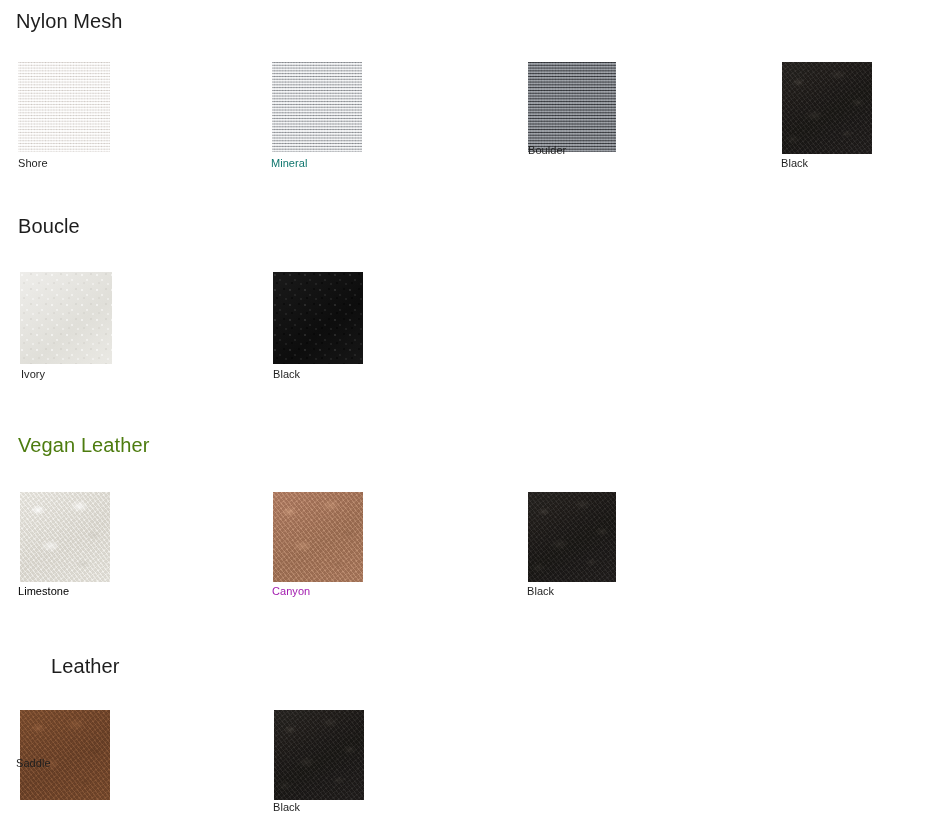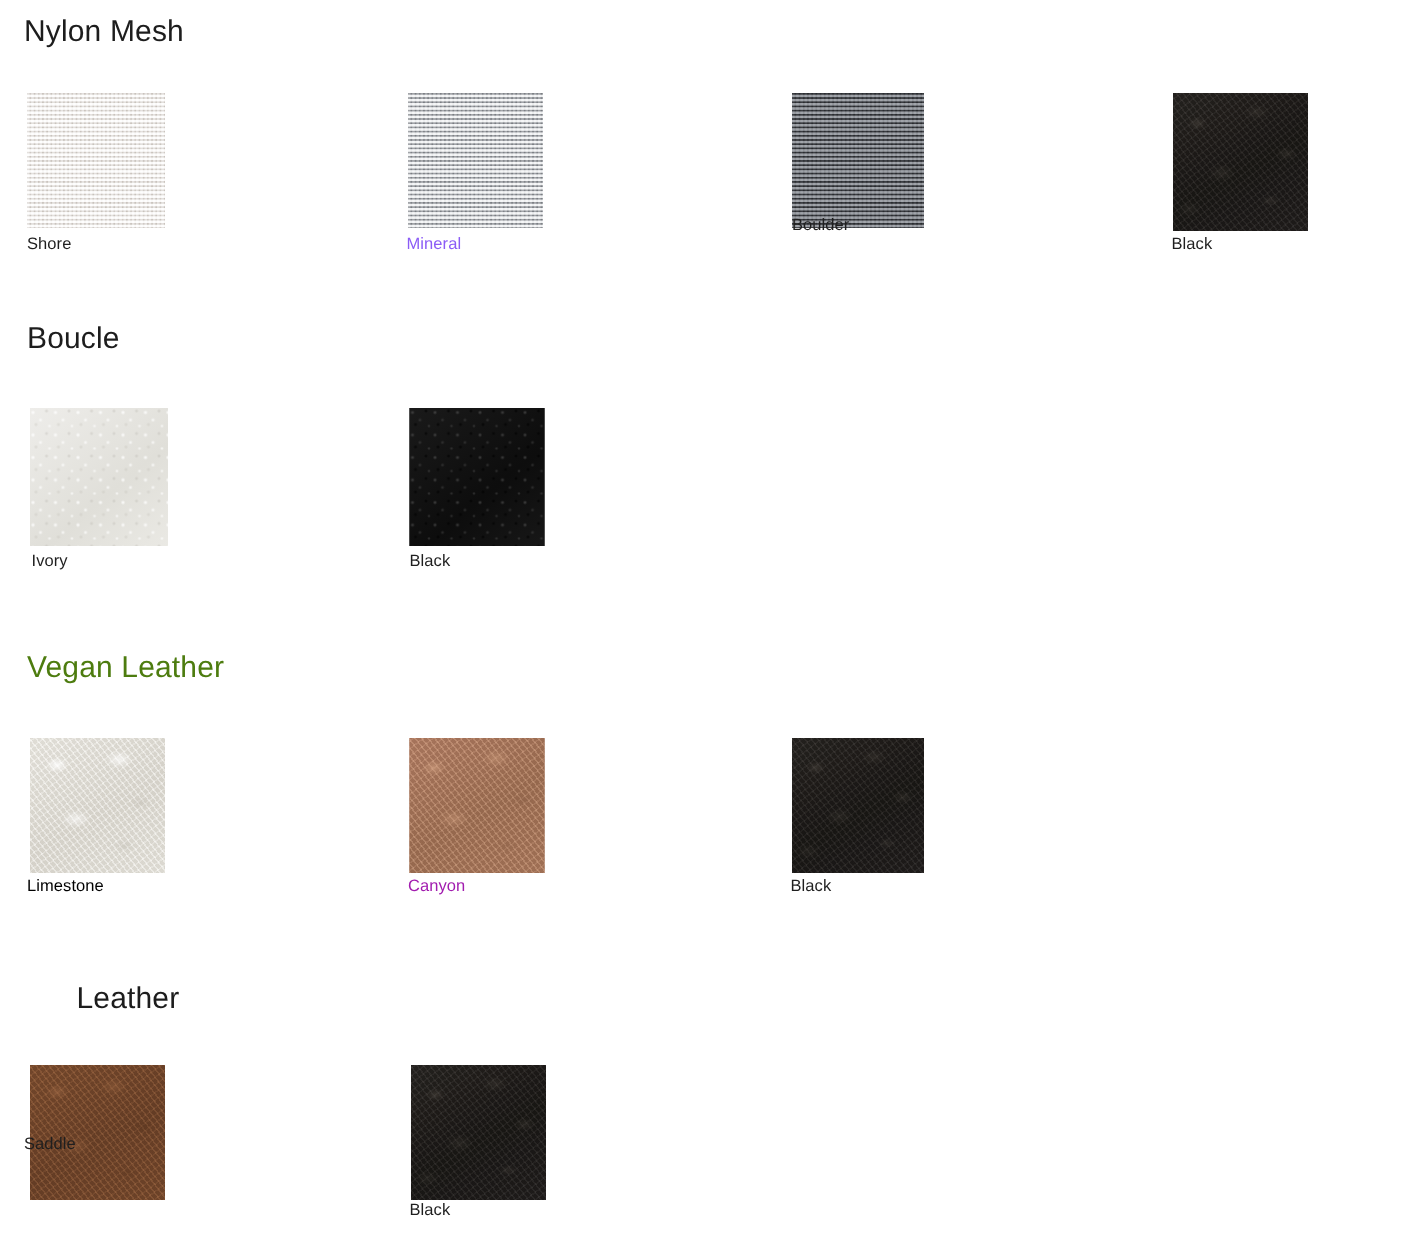--- a/index.html
+++ b/index.html
@@ -151,21 +151,21 @@
 <div class="page">
     <div class="section">
       <div class="section-title" style="left: 16px; top: 11px; color: rgb(29, 29, 29);">Nylon Mesh</div>
       <div class="swatch-cell" style="left: 18px; top: 62px; width: 92px; height: 90px;">
         <div class="swatch tex-mesh-shore" style="width: 92px; height: 90px;"></div>
       </div>
       <div class="swatch-label" style="left: 18px; top: 158px; color: rgb(31, 31, 31);">Shore</div>
       <div class="swatch-cell" style="left: 272px; top: 62px; width: 90px; height: 90px;">
         <div class="swatch tex-mesh-mineral" style="width: 90px; height: 90px;"></div>
       </div>
-      <div class="swatch-label" style="left: 271px; top: 158px; color: #8b5cf6;">Mineral</div>
+      <div class="swatch-label" style="left: 271px; top: 158px; color: #0f766e;">Mineral</div>
       <div class="swatch-cell" style="left: 528px; top: 62px; width: 88px; height: 90px;">
         <div class="swatch tex-mesh-boulder" style="width: 88px; height: 90px;"></div>
       </div>
       <div class="swatch-label" style="left: 528px; top: 145px; color: rgb(31, 31, 31);">Boulder</div>
       <div class="swatch-cell" style="left: 782px; top: 62px; width: 90px; height: 92px;">
         <div class="swatch tex-leather-black" style="width: 90px; height: 92px;"></div>
       </div>
       <div class="swatch-label" style="left: 781px; top: 158px; color: rgb(31, 31, 31);">Black</div>
     </div>
     <div class="section">

